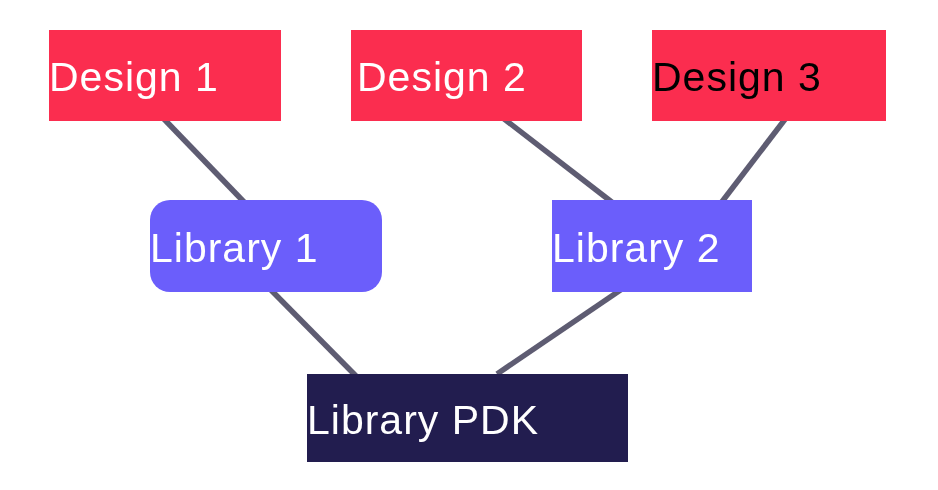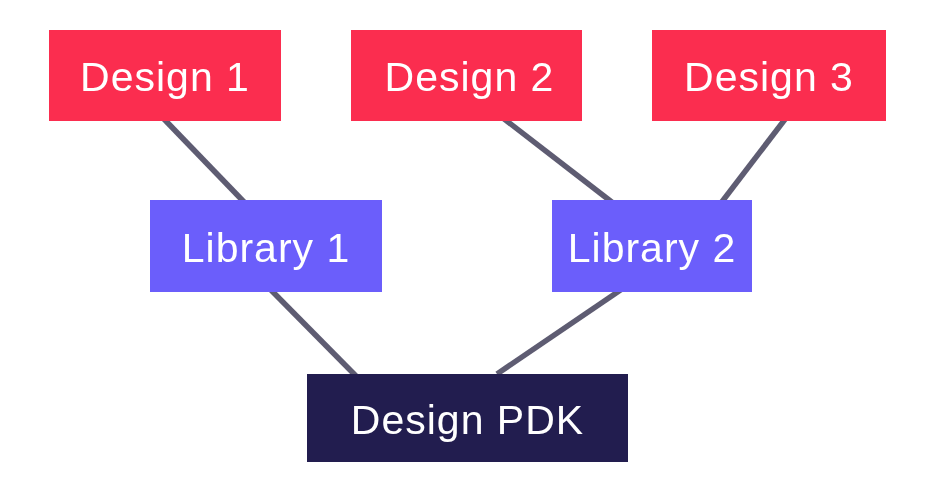--- a/index.html
+++ b/index.html
@@ -21,21 +21,20 @@
     top: 0;
     width: 938px;
     height: 490px;
     z-index: 1;
   }
   .node {
     position: absolute;
     z-index: 2;
     display: flex;
     align-items: center;
-    justify-content: center;
     box-sizing: border-box;
   }
   .node-label {
     color: #ffffff;
     font-size: 41px;
     font-weight: 400;
     letter-spacing: 1px;
     white-space: nowrap;
     line-height: 1;
     padding-top: 4px;
@@ -53,24 +52,24 @@
       <line x1="622" y1="289" x2="497" y2="374" stroke="#5e5c72" stroke-width="5.5"></line>
     </svg>
 
 <div class="node" style="left: 49px; top: 30px; width: 232px; height: 91px; background: rgb(251, 45, 79);">
       <span class="node-label" style="color: rgb(255, 255, 255);">Design 1</span>
     </div>
     <div class="node" style="left: 351px; top: 30px; width: 231px; height: 91px; background: rgb(251, 45, 79); padding-left: 6px;">
       <span class="node-label" style="color: rgb(255, 255, 255);">Design 2</span>
     </div>
     <div class="node" style="left: 652px; top: 30px; width: 234px; height: 91px; background: rgb(251, 45, 79);">
-      <span class="node-label" style="color: #ffffff;">Design 3</span>
+      <span class="node-label" style="color: #000000;">Design 3</span>
     </div>
-    <div class="node" style="left: 150px; top: 200px; width: 232px; height: 92px; background: rgb(107, 94, 251);">
+    <div class="node" style="left: 150px; top: 200px; width: 232px; height: 92px; background: rgb(107, 94, 251); border-radius: 20px;">
       <span class="node-label" style="color: rgb(255, 255, 255);">Library 1</span>
     </div>
     <div class="node" style="left: 552px; top: 200px; width: 200px; height: 92px; background: rgb(107, 94, 251);">
       <span class="node-label" style="color: rgb(255, 255, 255);">Library 2</span>
     </div>
     <div class="node" style="left: 307px; top: 374px; width: 321px; height: 88px; background: rgb(34, 29, 79);">
-      <span class="node-label" style="color: rgb(255, 255, 255);">Design PDK</span>
+      <span class="node-label" style="color: rgb(255, 255, 255);">Library PDK</span>
     </div>
   </div>
 
 </body></html>

